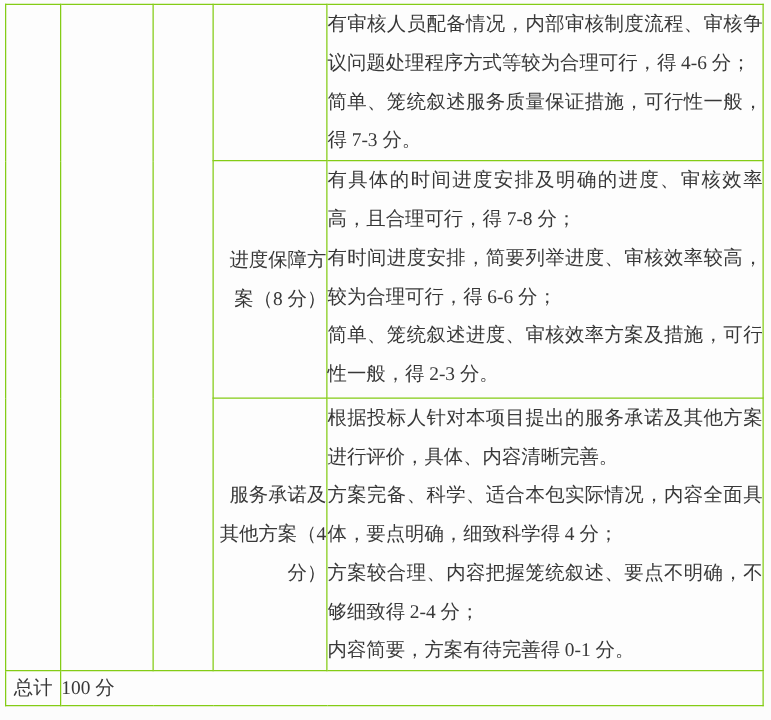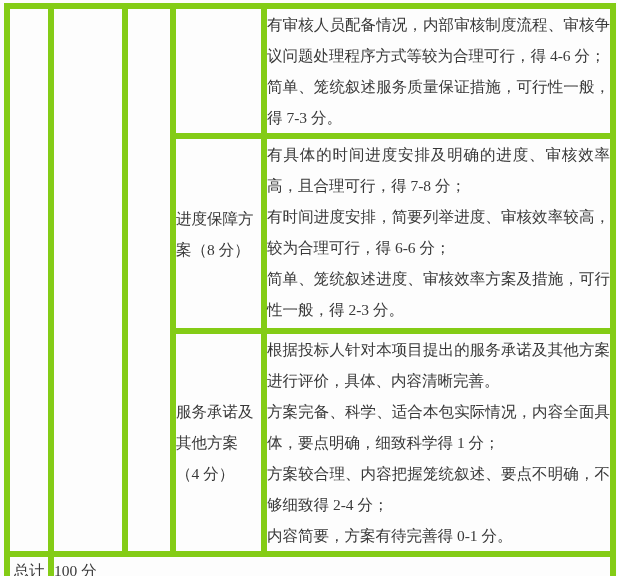--- a/index.html
+++ b/index.html
@@ -23,21 +23,21 @@
   }
   table.eval-table {
     position: absolute;
     left: 4px;
     top: 3px;
     width: 606px;
     border-collapse: collapse;
     table-layout: fixed;
   }
   table.eval-table td {
-    border: 6px solid #84cc16;
+    border: 1px solid #84cc16;
     padding: 0;
     background: #fdfdfd;
   }
   
   .c1 { width: 44px; }
   .c2 { width: 74px; }
   .c3 { width: 48px; }
   .c4 { width: 91px; }
   .c5 { width: 349px; }
 
@@ -55,21 +55,21 @@
     padding: 3px 8px 0 8px;
     text-align: justify;
   }
   td.desc-cell p {
     margin: 0;
     line-height: 31px;
     text-justify: inter-ideograph;
   }
   td.label-cell {
     vertical-align: middle;
-    text-align: left;
+    text-align: right;
     padding: 0 6px;
     line-height: 31px;
   }
   td.total-label-cell {
     text-align: center;
     vertical-align: middle;
     line-height: 27px;
   }
   td.total-value-cell {
     text-align: left;
@@ -105,21 +105,21 @@
         <td class="desc-cell">
           <p>有具体的时间进度安排及明确的进度、审核效率高，且合理可行，得 7-8 分；</p>
           <p>有时间进度安排，简要列举进度、审核效率较高，较为合理可行，得 6-6 分；</p>
           <p>简单、笼统叙述进度、审核效率方案及措施，可行性一般，得 2-3 分。</p>
         </td>
       </tr>
       <tr class="r3">
         <td class="label-cell">服务承诺及其他方案（4 分）</td>
         <td class="desc-cell">
           <p>根据投标人针对本项目提出的服务承诺及其他方案进行评价，具体、内容清晰完善。</p>
-          <p>方案完备、科学、适合本包实际情况，内容全面具体，要点明确，细致科学得 1 分；</p>
+          <p>方案完备、科学、适合本包实际情况，内容全面具体，要点明确，细致科学得 4 分；</p>
           <p>方案较合理、内容把握笼统叙述、要点不明确，不够细致得 2-4 分；</p>
           <p>内容简要，方案有待完善得 0-1 分。</p>
         </td>
       </tr>
       <tr class="footer-row">
         <td class="total-label-cell">总计</td>
         <td class="total-value-cell" colspan="4">100 分</td>
       </tr>
     </tbody>
   </table>

